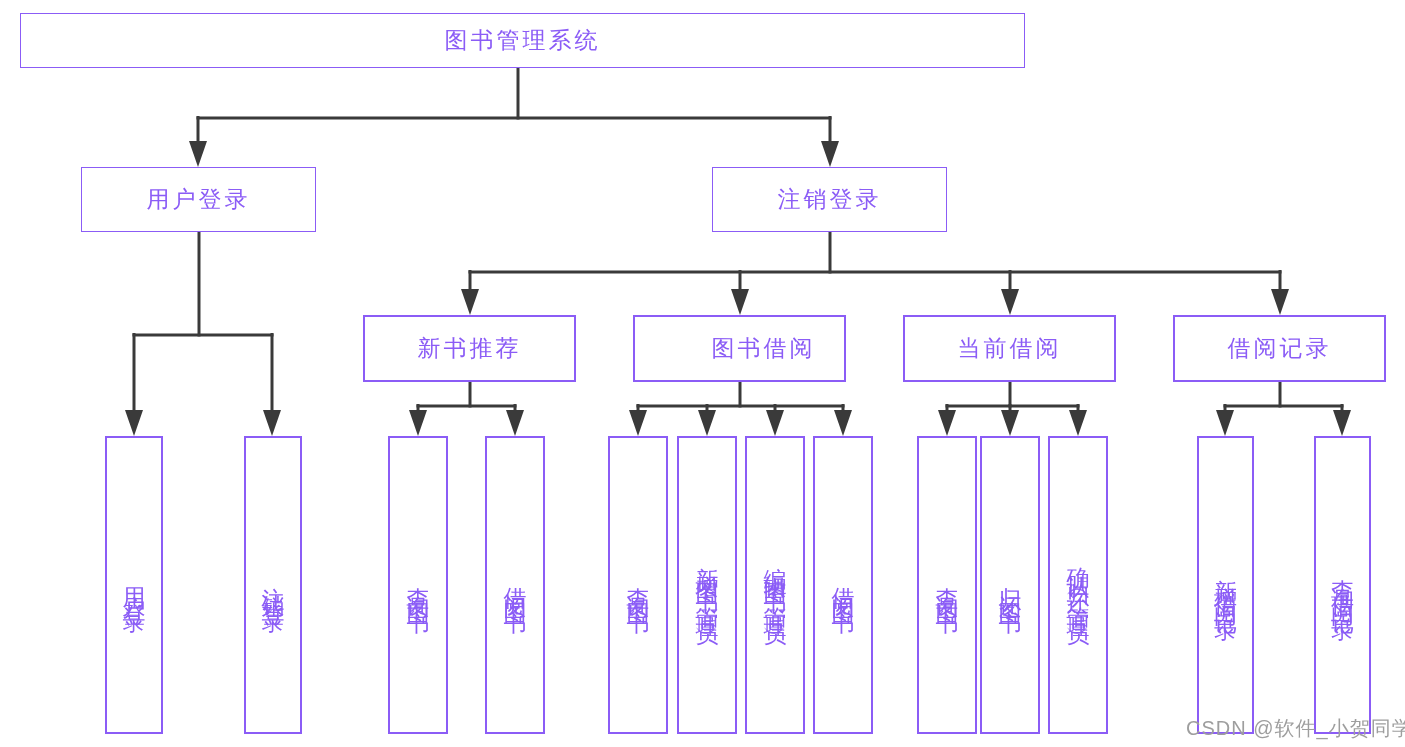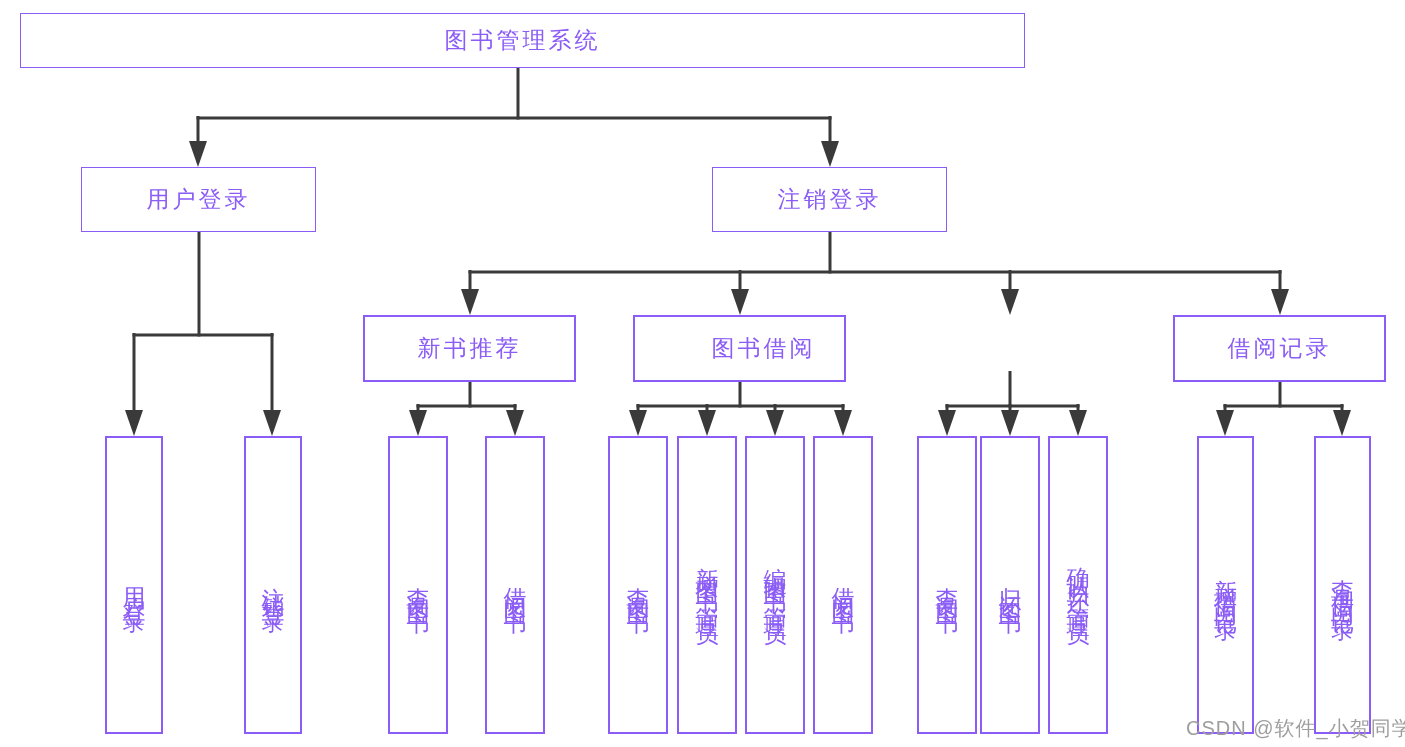--- a/index.html
+++ b/index.html
@@ -110,20 +110,21 @@
     </g>
   </svg>
 
   <div class="box" style="left:20px; top:13px; width:1005px; height:55px;">图书管理系统</div>
 
   <div class="box lvl2" style="left:81px;">用户登录</div>
   <div class="box lvl2" style="left:712px;">注销登录</div>
 
   <div class="box lvl3" style="left:363px;">新书推荐</div>
   <div class="box lvl3" style="left:633px;padding-left:48px;">图书借阅</div>
+  <div class="box lvl3" style="left:903px;">当前借阅</div>
   <div class="box lvl3" style="left:1173px;">借阅记录</div>
 
   <div class="box leaf" style="left:105px; width:58px;">
     <span class="vtext">用户登录</span>
   </div>
   <div class="box leaf" style="left:244px; width:58px;">
     <span class="vtext">注销登录</span>
   </div>
 
   <div class="box leaf" style="left:388px; width:60px;">

